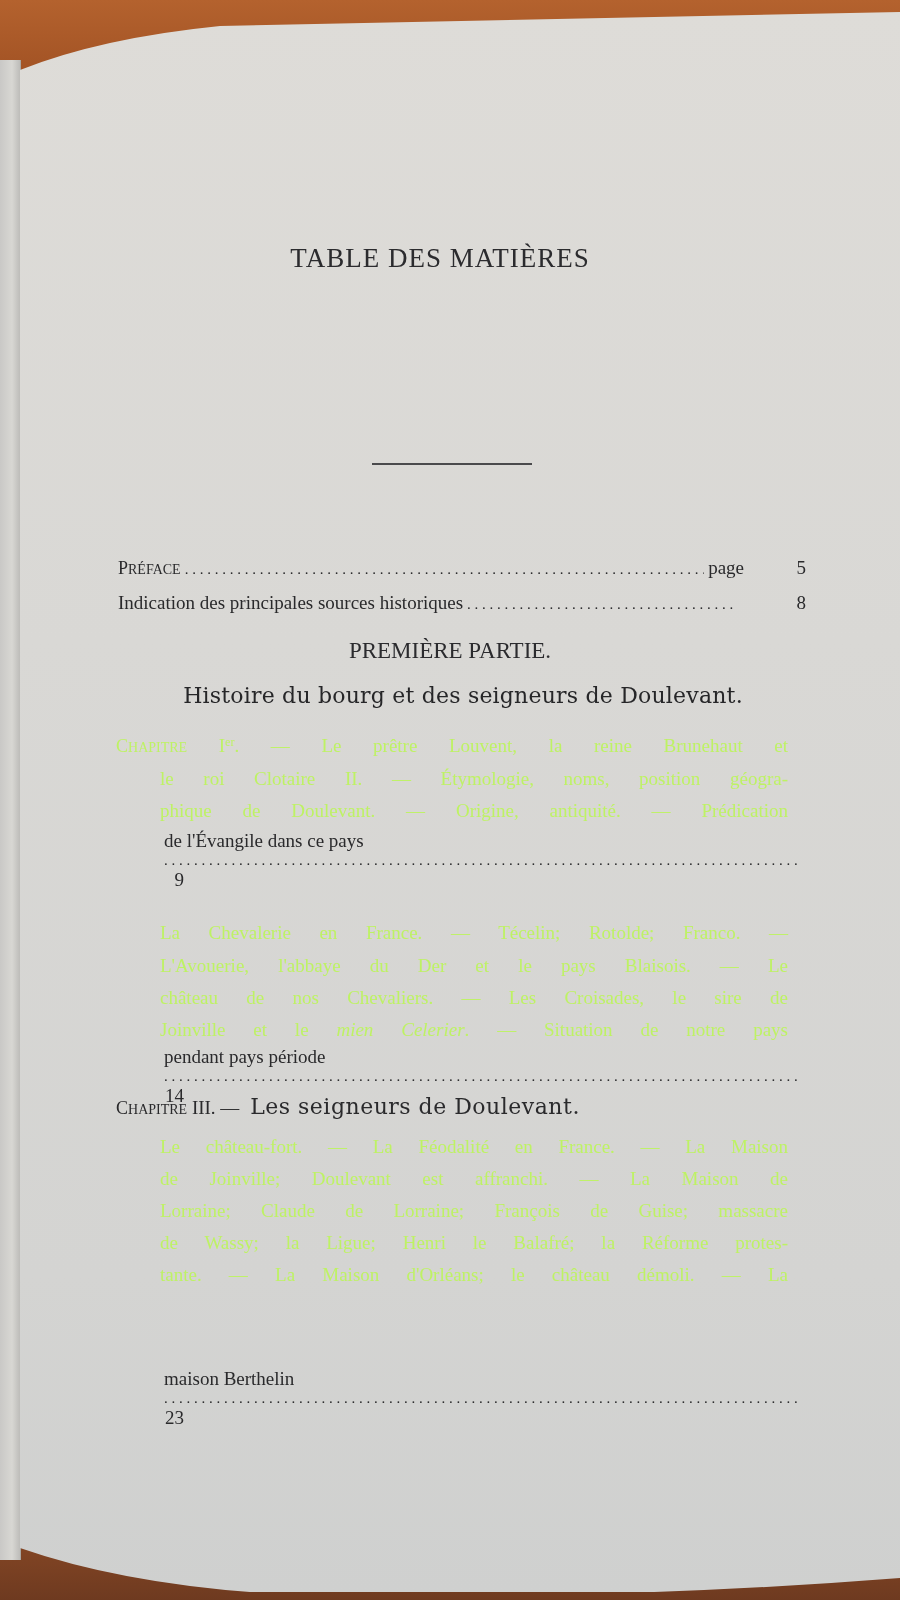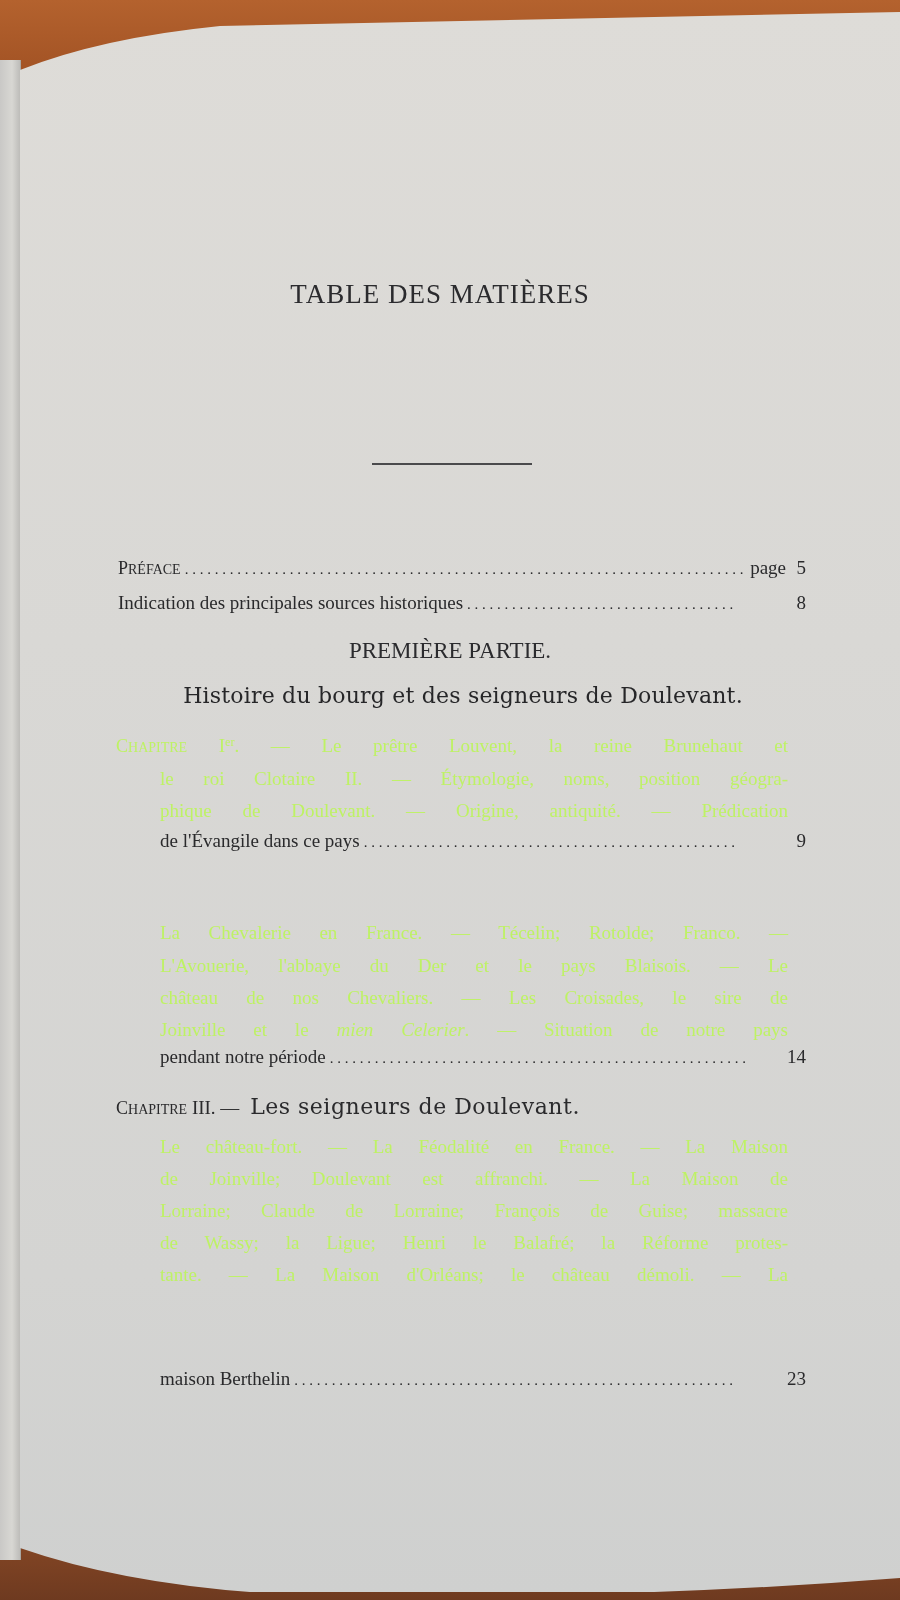--- a/index.html
+++ b/index.html
@@ -41,21 +41,20 @@
       left: 0; top: 0; width: 900px; height: 1600px;
     }
     .title-main {
       position: absolute;
       top: 243px; left: 0; width: 880px;
       text-align: center;
       font-size: 27px;
       letter-spacing: 1px;
       font-weight: normal;
       color: #2b2b2e;
-      margin-top: 36px;
     }
     .title-contenues {
       position: absolute;
       top: 319px; left: 0; width: 880px;
       text-align: center;
       font-size: 13px;
       letter-spacing: 1px;
       font-weight: bold;
       color: #333;
     }
@@ -76,37 +75,37 @@
     .toc-row {
       position: absolute;
       left: 118px;
       width: 688px;
       display: flex;
       align-items: baseline;
       font-size: 19px;
       font-family: "Liberation Serif", serif;
       color: #2a2a2c;
     }
-    .toc-row.indent { left: 160px; width: 646px; }
+    .toc-row.indent { left: 160px; width: 646px; flex-direction: column; }
     .toc-label { white-space: nowrap; }
     .sc-big { font-size: 18px; }
     .sc-small { font-size: 14px; margin-top: 8px; }
     .dots {
       flex: 1;
       overflow: hidden;
       white-space: nowrap;
       margin: 0 4px;
       letter-spacing: 4px;
       font-size: 15px;
     }
     .dots::after {
       content: ". . . . . . . . . . . . . . . . . . . . . . . . . . . . . . . . . . . . . . . . . . . . . . . . . . . . . . . . . . . . . . . . . . . . . . . . . . . . . . . . . . . . .";
       letter-spacing: 0;
     }
-    .page-word { }
+    .page-word { margin-right: 42px; }
     .page-num { min-width: 20px; text-align: right; }
     .part-heading {
       position: absolute;
       top: 638px; left: 0; width: 900px;
       text-align: center;
       font-size: 23px;
       color: #2b2b2e;
     }
     .part-subheading {
       position: absolute;
@@ -185,21 +184,21 @@
     <span class="page-num">9</span>
   </div>
 
   <div class="para-line" style="top:922px;">La Chevalerie en France. — Técelin; Rotolde; Franco. —</div>
   <div class="para-line" style="top:955px;">L'Avouerie, l'abbaye du Der et le pays Blaisois. — Le</div>
   <div class="para-line" style="top:987px;">château de nos Chevaliers. — Les Croisades, le sire de</div>
   <div class="para-line" style="top:1019px;">
     <span>Joinville et le </span><em>mien Celerier</em><span>. — Situation de notre pays</span>
   </div>
   <div class="toc-row indent" style="top:1046px;">
-    <span class="toc-label">pendant notre période</span>
+    <span class="toc-label">pendant pays période</span>
     <span class="dots" style="margin-right:40px;"></span>
     <span class="page-num">14</span>
   </div>
 
   <div class="chapter-head" style="top:1094px;">
     <span class="sc-big">C</span><span class="sc-small">HAPITRE</span>
     <span>III. —</span>
     <span class="chapter-title-big">Les seigneurs de Doulevant.</span>
   </div>
   <div class="para-line" style="top:1136px;">Le château-fort. — La Féodalité en France. — La Maison</div>

